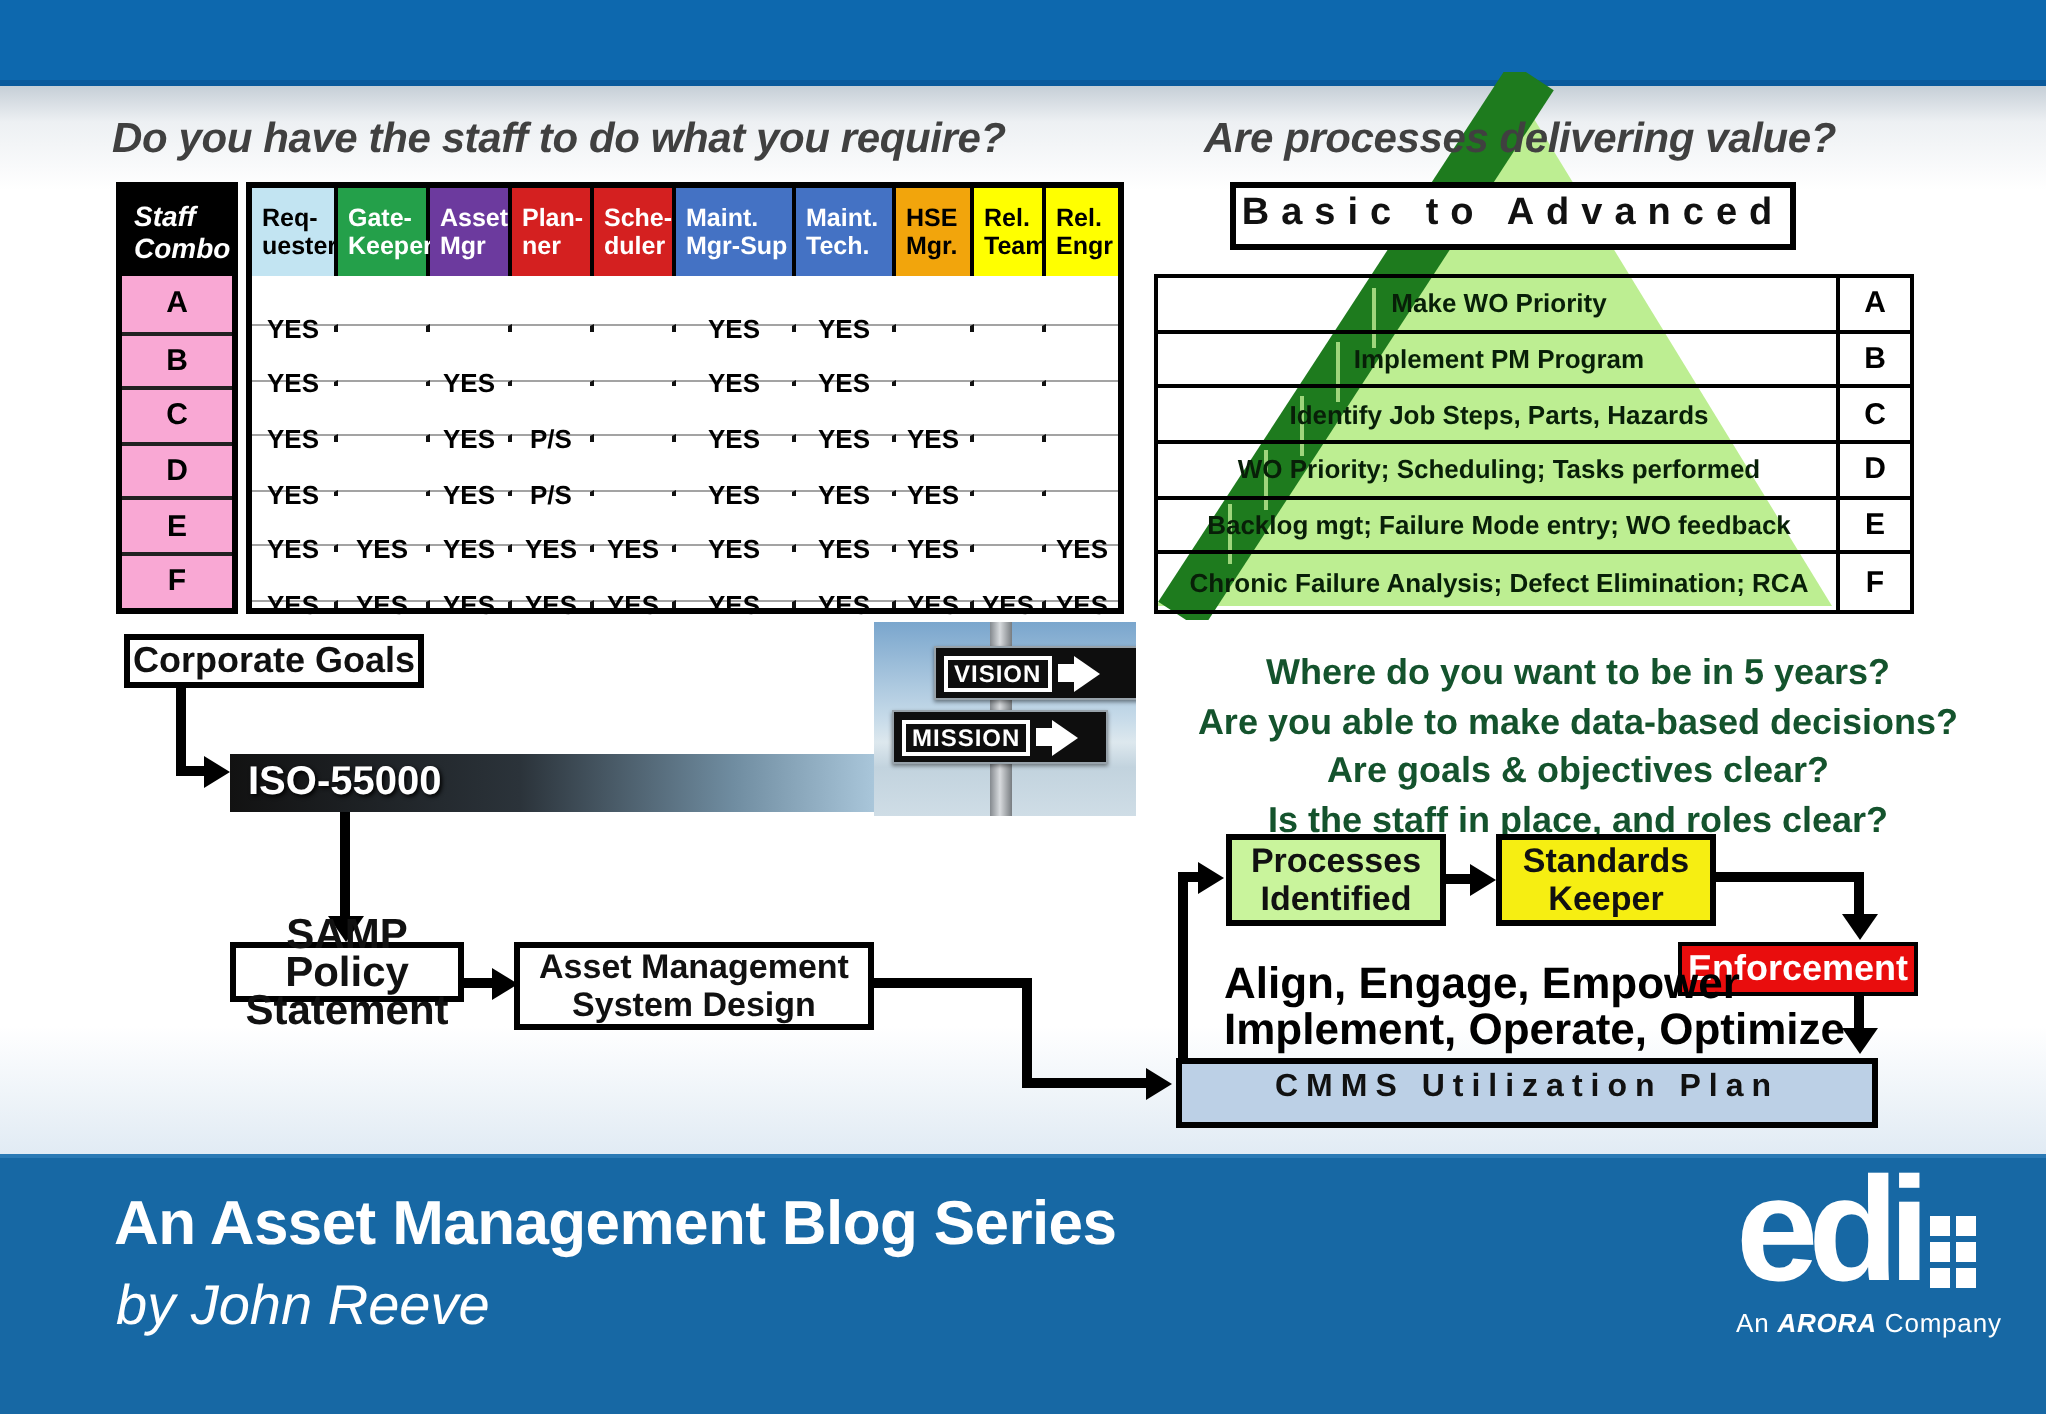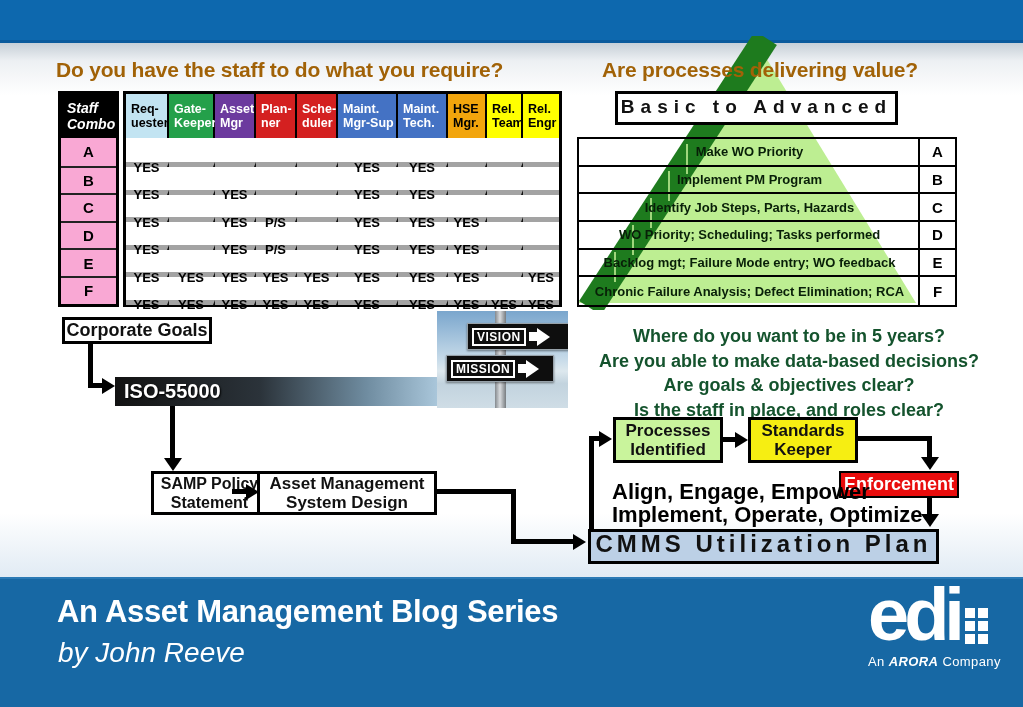--- a/index.html
+++ b/index.html
@@ -5,34 +5,34 @@
   html,body{margin:0;padding:0;}
   #root{position:relative;width:1023px;height:707px;overflow:hidden;
         font-family:"Liberation Sans",sans-serif;background:#fff;}
 
   
   .topband{position:absolute;left:0;top:0;width:1023px;height:40px;background:#0d68ae;border-bottom:3px solid #0a5a9c;}
   .content{position:absolute;left:0;top:43px;width:1023px;height:534px;
            background:linear-gradient(180deg,#c6cfd7 0px,#edf0f3 18px,#ffffff 52px,#ffffff 470px,#e1ebf4 534px);}
   .botband{position:absolute;left:0;top:577px;width:1023px;height:130px;background:#1768a4;border-top:2px solid #2b7ab5;}
 
-  .h-title{position:absolute;font-weight:bold;font-size:21px;color:#a16207;letter-spacing:-0.2px;}
+  .h-title{position:absolute;font-weight:bold;font-size:21px;color:#404040;letter-spacing:-0.2px;font-style:italic;}
 
   
   .combo-col{position:absolute;left:58px;top:91px;width:55px;border:3px solid #000;background:#f9a8d4;box-sizing:content-box;}
   .combo-head{height:44px;background:#000;color:#fff;font-style:italic;font-weight:bold;font-size:14px;line-height:16px;padding:6px 0 0 6px;box-sizing:border-box;}
   .combo-cell{height:27.6px;border-top:2px solid #222;font-weight:bold;font-size:15px;display:flex;align-items:center;justify-content:center;box-sizing:border-box;}
 
   .staff-grid{position:absolute;left:123px;top:91px;display:grid;
       grid-template-columns:43px 46px 41px 41px 41px 60px 50px 39px 36px 36px;
       grid-template-rows:44px repeat(6,27.6px);
       border:3px solid #000;background:#fff;}
   .sg-h{border-right:2px solid #000;display:flex;flex-direction:column;justify-content:center;
         padding-left:5px;font-weight:bold;font-size:12.5px;line-height:1.15;box-sizing:border-box;}
-  .sg-c{border-right:2px solid #111;border-top:5px solid #a3a3a3;display:flex;align-items:center;justify-content:center;
+  .sg-c{border-right:2px solid #111;border-top:1px solid #a3a3a3;display:flex;align-items:center;justify-content:center;
         font-weight:bold;font-size:13px;box-sizing:border-box;margin-top:24px;}
   .lastcol{border-right:none;}
   .hc0{background:#c2e4f2;color:#000}.hc1{background:#24a04a;color:#fff}
   .hc2{background:#6c3a9e;color:#fff}.hc3,.hc4{background:#d42020;color:#fff}
   .hc5,.hc6{background:#4472c4;color:#fff}.hc7{background:#f2a50c;color:#000}
   .hc8,.hc9{background:#ffff00;color:#000}
 
   
   .hline,.vline{position:absolute;background:#000;}
   .arr-r{position:absolute;width:0;height:0;border-top:8px solid transparent;border-bottom:8px solid transparent;border-left:13px solid #000;}
@@ -69,21 +69,21 @@
 
   .questions{position:absolute;left:563px;top:309px;width:452px;text-align:center;font-weight:bold;font-size:18px;color:#14532d;margin-top:15px;}
   .questions div{line-height:24.5px;}
 
   .gbox{position:absolute;border:3px solid #000;font-weight:bold;font-size:17px;line-height:19px;
         display:flex;flex-direction:column;align-items:center;justify-content:center;text-align:right;box-sizing:border-box;color:#111;}
   .enf{position:absolute;left:810px;top:471px;width:120px;height:27px;background:#e90d0d;border:2px solid #000;
         color:#fff;font-weight:bold;font-size:18px;text-align:center;line-height:23px;box-sizing:border-box;margin-left:29px;}
   .freetext{position:absolute;font-weight:bold;font-size:22px;color:#000000;white-space:nowrap;}
   .cmms{position:absolute;left:588px;top:529px;width:345px;height:29px;background:#bcd0e6;border:3px solid #000;
-        font-weight:bold;font-size:24px;letter-spacing:4px;text-align:center;line-height:24px;box-sizing:content-box;color:#111;}
+        font-weight:bold;font-size:16px;letter-spacing:4px;text-align:center;line-height:24px;box-sizing:content-box;color:#111;}
 
   
   .f-title{position:absolute;left:57px;top:594px;color:#fff;font-size:31px;font-weight:bold;letter-spacing:-0.3px;}
   .f-sub{position:absolute;left:58px;top:637px;color:#fff;font-size:28px;font-style:italic;}
   .logo{position:absolute;left:868px;top:584px;color:#fff;}
   .logo-row{display:flex;align-items:flex-end;}
   .logo-text{font-size:74px;font-weight:bold;line-height:62px;letter-spacing:-5px;}
   .logo-grid{display:grid;grid-template-columns:10px 10px;grid-auto-rows:10px;gap:3px;margin-left:5px;margin-bottom:2px;}
   .logo-grid div{background:#fff;}
   .company{margin-top:8px;font-size:13px;letter-spacing:.4px;}
@@ -236,21 +236,21 @@
     </div>
     <div class="sign" style="top:44px;">
       <span class="sign-label">MISSION</span>
       <span class="shaft"></span>
       <span class="ahead"></span>
     </div>
   </div>
 
   <div class="vline" style="left:170px;top:406px;width:5px;height:54px;"></div>
   <div class="arr-d" style="left:164px;top:458px;"></div>
-  <div class="wbox" style="left:115px;top:471px;width:117px;height:44px;font-size:16px;line-height:19px;margin-left:36px;">
+  <div class="wbox" style="left:115px;top:471px;width:117px;height:30px;font-size:21px;line-height:19px;">
     <div>SAMP Policy</div>
     <div>Statement</div>
   </div>
   <div class="hline" style="left:232px;top:489px;width:16px;height:5px;"></div>
   <div class="arr-r" style="left:246px;top:484px;"></div>
   <div class="wbox" style="left:257px;top:471px;width:180px;height:44px;font-size:17px;line-height:19px;">
     <div>Asset Management</div>
     <div>System Design</div>
   </div>
   <div class="hline" style="left:437px;top:489px;width:79px;height:5px;"></div>

